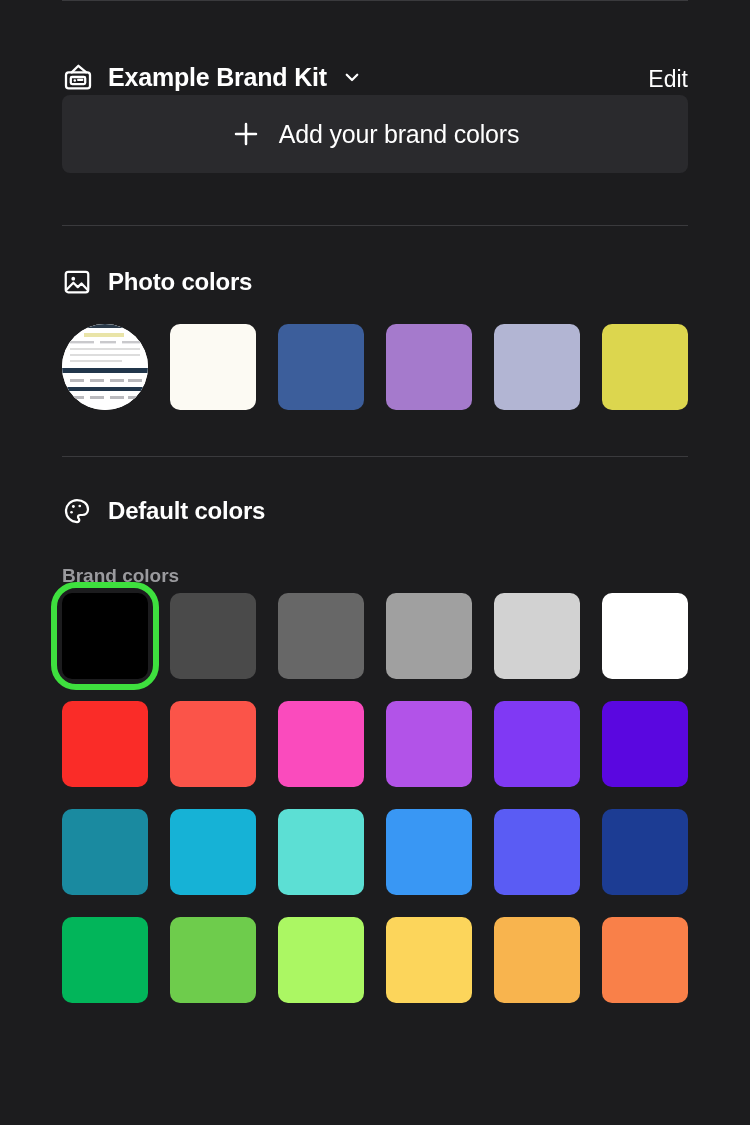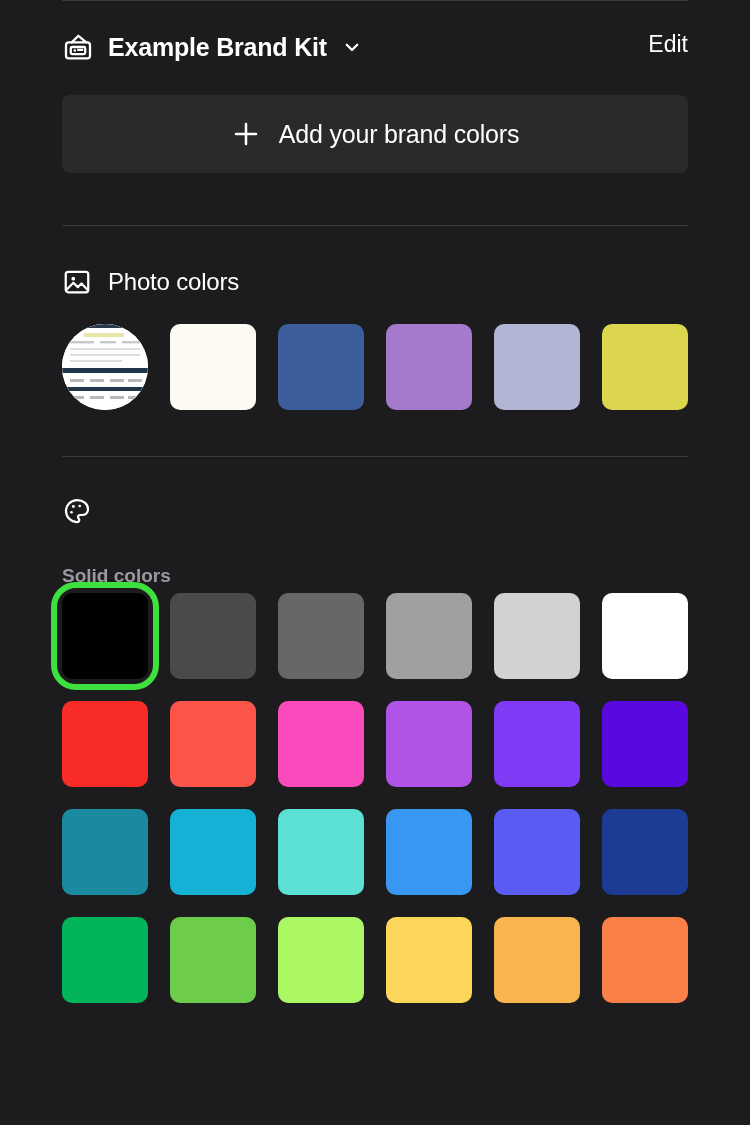--- a/index.html
+++ b/index.html
@@ -30,21 +30,21 @@
     margin: 0 62px;
   }
 
   .section {
     padding: 0 62px;
   }
 
   
   .brandkit-row {
     display: flex;
-    align-items: flex-start;
+    align-items: flex-end;
     height: 62px;
     margin-top: 30px;
   }
   .brandkit-left {
     display: flex;
     align-items: center;
     gap: 14px;
     cursor: pointer;
     flex: 1 1 auto;
     min-width: 0;
@@ -108,21 +108,21 @@
   
   .sec-head {
     display: flex;
     align-items: center;
     gap: 16px;
     height: 40px;
   }
   .sec-head-icon { width: 30px; height: 30px; flex: 0 0 30px; display: block; }
   .sec-head-label {
     font-size: 24px;
-    font-weight: normal;
+    font-weight: bold;
     letter-spacing: -0.2px;
     color: #ffffff;
   }
 
   .sub-label {
     font-size: 19px;
     font-weight: bold;
     color: #9a9a9e;
     margin-top: 34px;
     margin-bottom: 6px;
@@ -275,23 +275,24 @@
 
     <div class="sec-head">
       <span class="sec-head-icon">
         <svg viewBox="0 0 24 24" fill="none" stroke="#ffffff" stroke-width="1.8" stroke-linecap="round" stroke-linejoin="round">
           <path d="M12 3.2a8.8 8.8 0 1 0 0 17.6c1.1 0 1.8-.7 1.8-1.6 0-.5-.2-.9-.5-1.2-.3-.3-.5-.7-.5-1.2 0-.9.8-1.6 1.8-1.6h1.6c2.6 0 4.6-2 4.6-4.6C20.8 6.3 16.9 3.2 12 3.2Z"></path>
           <circle cx="9.1" cy="8.4" r="1.15" fill="#ffffff" stroke="none"></circle>
           <circle cx="14.2" cy="8.0" r="1.05" fill="#ffffff" stroke="none"></circle>
           <circle cx="7.6" cy="13.0" r="1.05" fill="#ffffff" stroke="none"></circle>
         </svg>
       </span>
-    </div>
-
-    <div class="sub-label">Solid colors</div>
+      <span class="sec-head-label">Default colors</span>
+    </div>
+
+    <div class="sub-label">Brand colors</div>
 
     <div class="solid-grid">
       <div class="sw-wrap selected" style="outline-color: rgb(62, 224, 62);">
         <div class="swatch" style="background: rgb(0, 0, 0);"></div>
       </div>
       <div class="sw-wrap">
         <div class="swatch" style="background: rgb(74, 74, 74);"></div>
       </div>
       <div class="sw-wrap">
         <div class="swatch" style="background: rgb(103, 103, 103);"></div>

